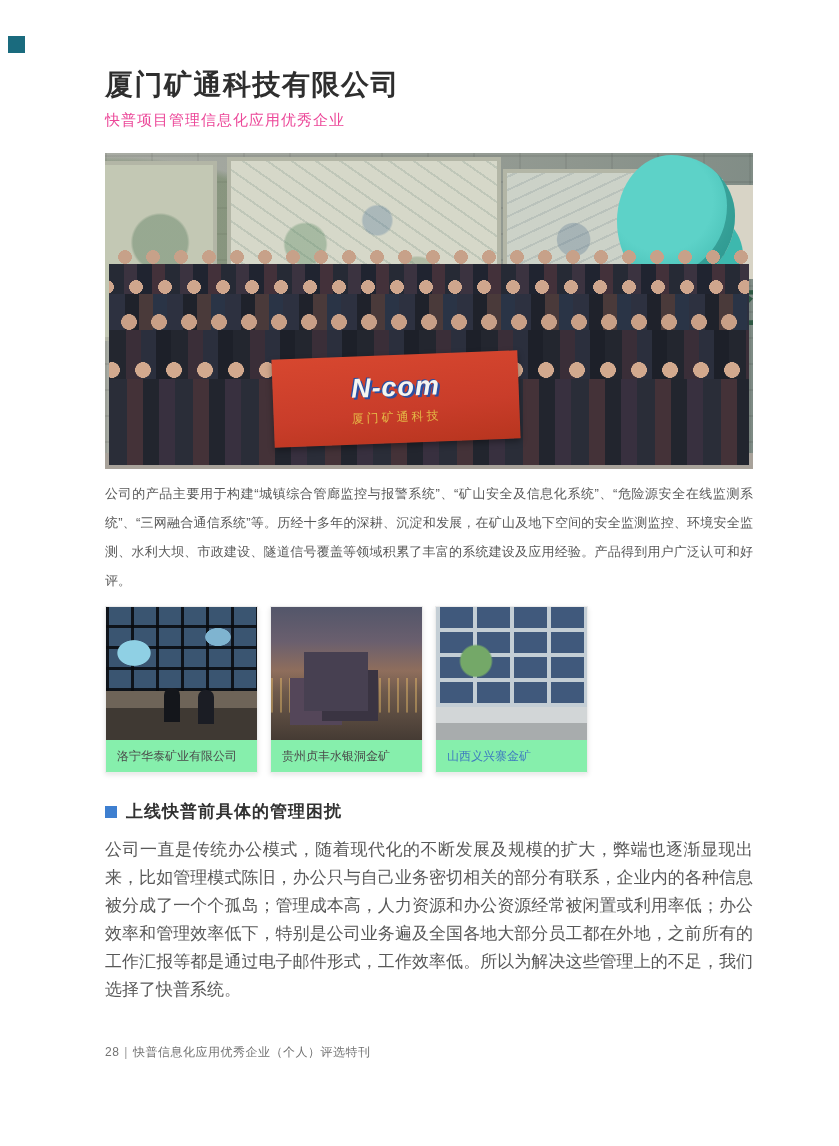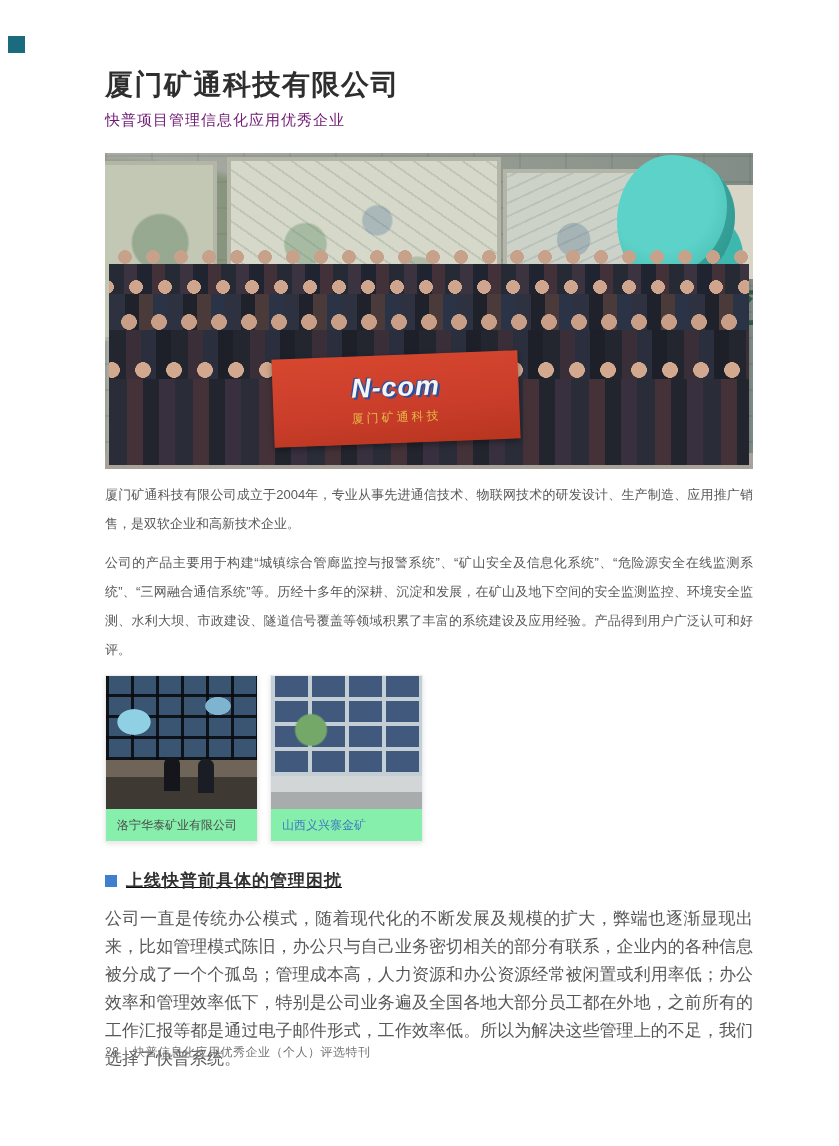--- a/index.html
+++ b/index.html
@@ -4,21 +4,21 @@
 <style>
   html,body{margin:0;padding:0;}
   body{
     width:839px;height:1146px;background:#ffffff;position:relative;
     font-family:"Liberation Sans","DejaVu Sans",sans-serif;
     -webkit-font-smoothing:antialiased;overflow:hidden;
   }
   .corner-mark{position:absolute;left:8px;top:36px;width:17px;height:17px;background:#1a6b7e;}
   .content{position:absolute;left:105px;top:0;width:648px;padding-top:68px;}
   .page-title{margin:0;font-size:28px;line-height:34px;font-weight:700;color:#2e2e2e;letter-spacing:1.5px;}
-  .page-subtitle{margin-top:9px;font-size:15px;color:#701a75;letter-spacing:1px;}
+  .page-subtitle{margin-top:9px;font-size:15px;color:#ec4899;letter-spacing:1px;}
 
   
   .photo{
     margin-top:23px;width:648px;height:316px;position:relative;overflow:hidden;
     background:
       radial-gradient(ellipse 55% 45% at 0% 28%, rgba(104,128,88,.45) 0 55%, rgba(104,128,88,0) 60%),
       repeating-linear-gradient(0deg, rgba(0,0,0,.07) 0 2px, rgba(0,0,0,0) 2px 26px),
       repeating-linear-gradient(90deg, rgba(0,0,0,.06) 0 2px, rgba(0,0,0,0) 2px 46px),
       linear-gradient(100deg,#a9aca4 0%,#9aa098 40%,#8e968e 68%,#7d8a84 100%);
   }
@@ -100,21 +100,21 @@
   .t4-building{position:absolute;left:10%;top:44%;width:80%;height:28%;background:#ece9e1;
       border-top:3px solid #b8503e;
       box-shadow:inset 0 -4px 0 #cfc9bd;}
   .t4-windows{position:absolute;left:6%;top:22%;right:6%;height:40%;
       background:repeating-linear-gradient(90deg,#9fa5a8 0 5px, rgba(0,0,0,0) 5px 14px);}
   .caption{height:32px;line-height:32px;padding:0 11px;font-size:12px;color:#4a4a4a;
       white-space:nowrap;overflow:hidden;}
   .caption.link{color:#3f7dbf;}
 
   
-  .section-header{margin-top:27px;display:flex;align-items:center;text-decoration:underline;}
+  .section-header{margin-top:27px;display:flex;align-items:center;}
   .section-icon{width:12px;height:12px;background:#3e7fd0;margin-right:9px;flex:0 0 auto;}
   .section-title{font-size:17px;font-weight:700;color:#313131;letter-spacing:1px;}
   .section-body{margin-top:13px;font-size:17px;color:#585858;line-height:28px;text-align:justify;}
 
   
   .footer{position:absolute;left:105px;top:1044px;font-size:12px;color:#737373;letter-spacing:.5px;text-align:right;}
   .footer .sep{margin:0 5px;color:#9a9a9a;}
 </style>
 </head>
 <body>
@@ -137,29 +137,34 @@
     <div class="ph-row ph-row1"></div>
     <div class="ph-row ph-row2"></div>
     <div class="ph-row ph-row3"></div>
     <div class="ph-row ph-row4"></div>
     <div class="ph-banner">
       <div class="ph-banner-logo">N-com</div>
       <div class="ph-banner-sub">厦门矿通科技</div>
     </div>
   </div>
 
-  <p class="para para-1">厦门矿通科技有限公司成立于2004年，专业从事先进通信技术、物联网技术的研发设计、生产制造、应用推广销售，是双软企业和高新技术企业。</p>
   <p class="para para-2">公司的产品主要用于构建“城镇综合管廊监控与报警系统”、“矿山安全及信息化系统”、“危险源安全在线监测系统”、“三网融合通信系统”等。历经十多年的深耕、沉淀和发展，在矿山及地下空间的安全监测监控、环境安全监测、水利大坝、市政建设、隧道信号覆盖等领域积累了丰富的系统建设及应用经验。产品得到用户广泛认可和好评。</p>
 
   <div class="projects">
     <div class="card">
       <div class="thumb thumb-1">
         <span class="t1-person"></span>
       </div>
       <div class="caption">洛宁华泰矿业有限公司</div>
+    </div>
+    <div class="card">
+      <div class="thumb thumb-2">
+        <span class="t2-building"></span>
+      </div>
+      <div class="caption">贵州贞丰水银洞金矿</div>
     </div>
     <div class="card">
       <div class="thumb thumb-3"></div>
       <div class="caption link">山西义兴寨金矿</div>
     </div>
   </div>
 
   <div class="section-header">
     <span class="section-icon"></span>
     <span class="section-title">上线快普前具体的管理困扰</span>

